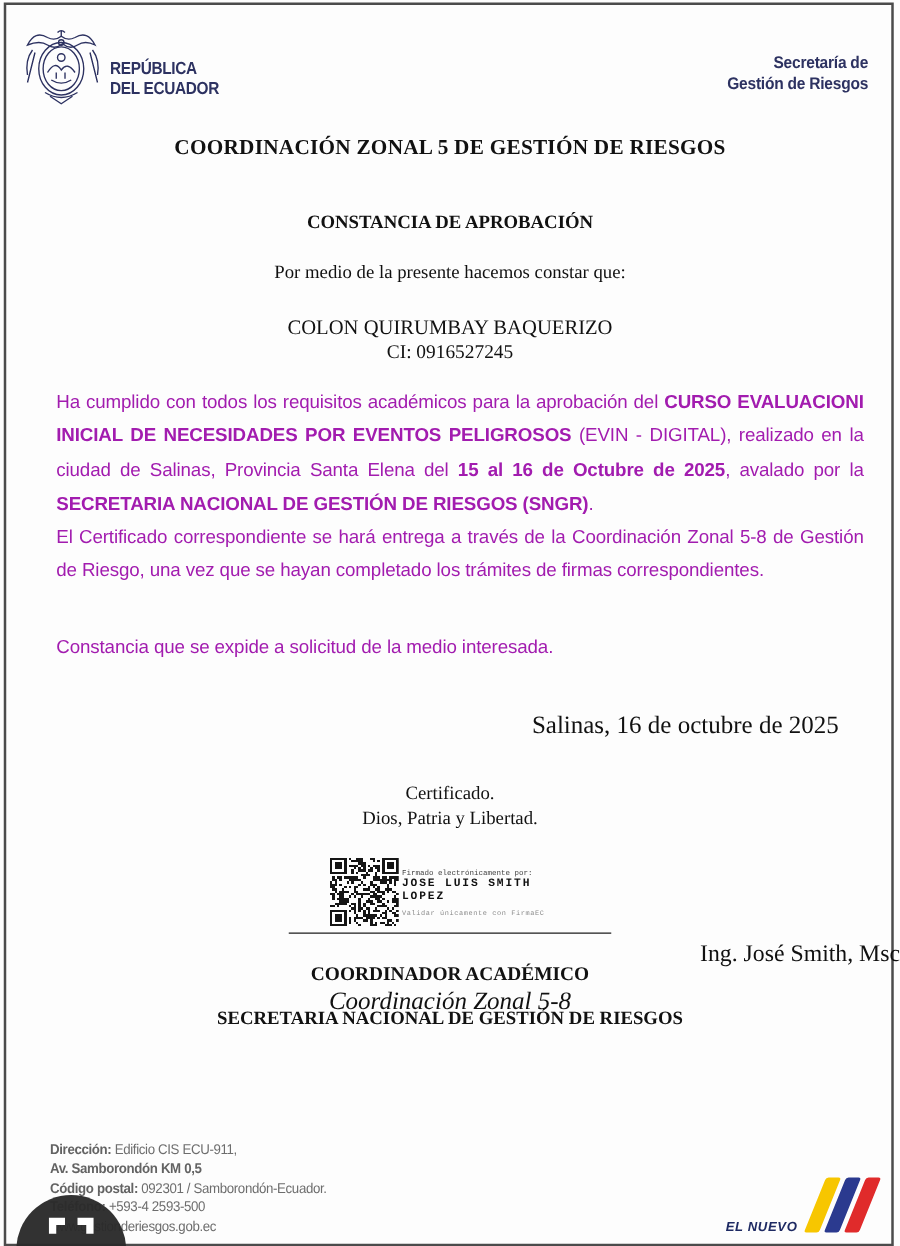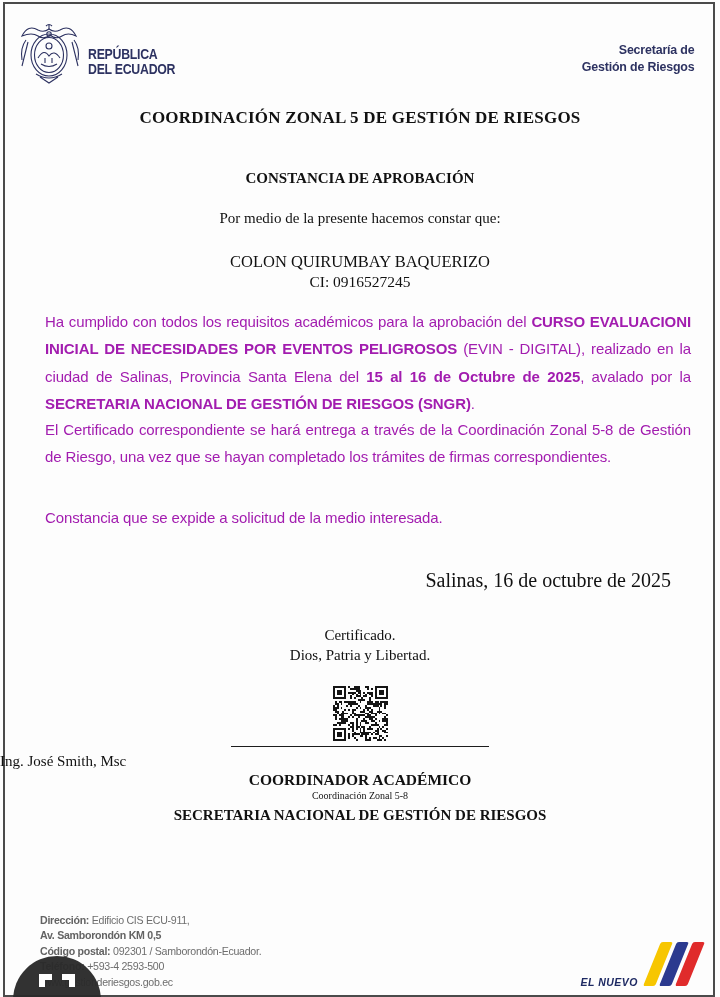--- a/index.html
+++ b/index.html
@@ -43,23 +43,23 @@
   .closing{position:absolute;top:626px;left:0;width:100%;text-align:center;font-size:15px;line-height:19.5px;}
   
   .esign{position:absolute;top:686px;left:0;width:100%;display:flex;justify-content:center;align-items:flex-start;}
   .qr{width:55px;height:55px;display:block;}
   .esign-text{margin-left:3px;width:135px;font-family:"Liberation Mono",monospace;color:#222;padding-top:9px;}
   .esign-label{font-size:6px;line-height:7px;color:#444;}
   .esign-name{font-size:9px;line-height:10px;font-weight:bold;letter-spacing:1.5px;color:#111;}
   .esign-note{font-size:5.5px;line-height:7px;color:#8a8a8a;margin-top:5px;letter-spacing:0.5px;}
   
   .sig-line{position:absolute;top:746px;left:231px;width:258px;border-bottom:1.5px solid #1d1d1d;}
-  .sig-name{position:absolute;top:753px;left:0;width:100%;text-align:left;font-size:15px;}
+  .sig-name{position:absolute;top:753px;left:0;width:100%;text-align:right;font-size:19px;}
   .sig-role{position:absolute;top:771px;left:0;width:100%;text-align:center;font-size:15.5px;font-weight:bold;}
-  .sig-zone{position:absolute;top:790px;left:0;width:100%;text-align:center;font-size:10px;}
+  .sig-zone{position:absolute;top:790px;left:0;width:100%;text-align:center;font-size:20px;font-style:italic;}
   .sig-org{position:absolute;top:807px;left:0;width:100%;text-align:center;font-size:15px;font-weight:bold;}
   
   .footer-address{
     position:absolute;left:40px;top:913px;
     font-family:"Liberation Sans",sans-serif;font-size:11.3px;line-height:15.4px;
     color:#6d6d6d;letter-spacing:-0.3px;transform:scaleX(0.94);transform-origin:left top;
   }
   .footer-address b{color:#636363;}
   .footer-logo{position:absolute;right:24px;top:942px;display:flex;align-items:flex-end;}
   .logo-text{text-align:right;color:#1e2a63;font-family:"Liberation Sans",sans-serif;font-style:italic;font-weight:bold;line-height:1;}
@@ -438,20 +438,26 @@
           <rect x="1" y="1" width="5" height="5" fill="#ffffff"></rect>
           <rect x="2" y="2" width="3" height="3" fill="#151515"></rect>
           <rect x="22" y="0" width="7" height="7" fill="#151515"></rect>
           <rect x="23" y="1" width="5" height="5" fill="#ffffff"></rect>
           <rect x="24" y="2" width="3" height="3" fill="#151515"></rect>
           <rect x="0" y="22" width="7" height="7" fill="#151515"></rect>
           <rect x="1" y="23" width="5" height="5" fill="#ffffff"></rect>
           <rect x="2" y="24" width="3" height="3" fill="#151515"></rect>
         </svg>
     </span>
+    <div class="esign-text">
+      <div class="esign-label">Firmado electrónicamente por:</div>
+      <div class="esign-name">JOSE LUIS SMITH</div>
+      <div class="esign-name">LOPEZ</div>
+      <div class="esign-note">Validar únicamente con FirmaEC</div>
+    </div>
   </div>
 
   <div class="sig-line"></div>
   <div class="sig-name">Ing. José Smith, Msc</div>
   <div class="sig-role">COORDINADOR ACADÉMICO</div>
   <div class="sig-zone">Coordinación Zonal 5-8</div>
   <div class="sig-org">SECRETARIA NACIONAL DE GESTIÓN DE RIESGOS</div>
 
   <div class="footer-address">
     <div><b>Dirección:</b><span> Edificio CIS ECU-911,</span></div>

